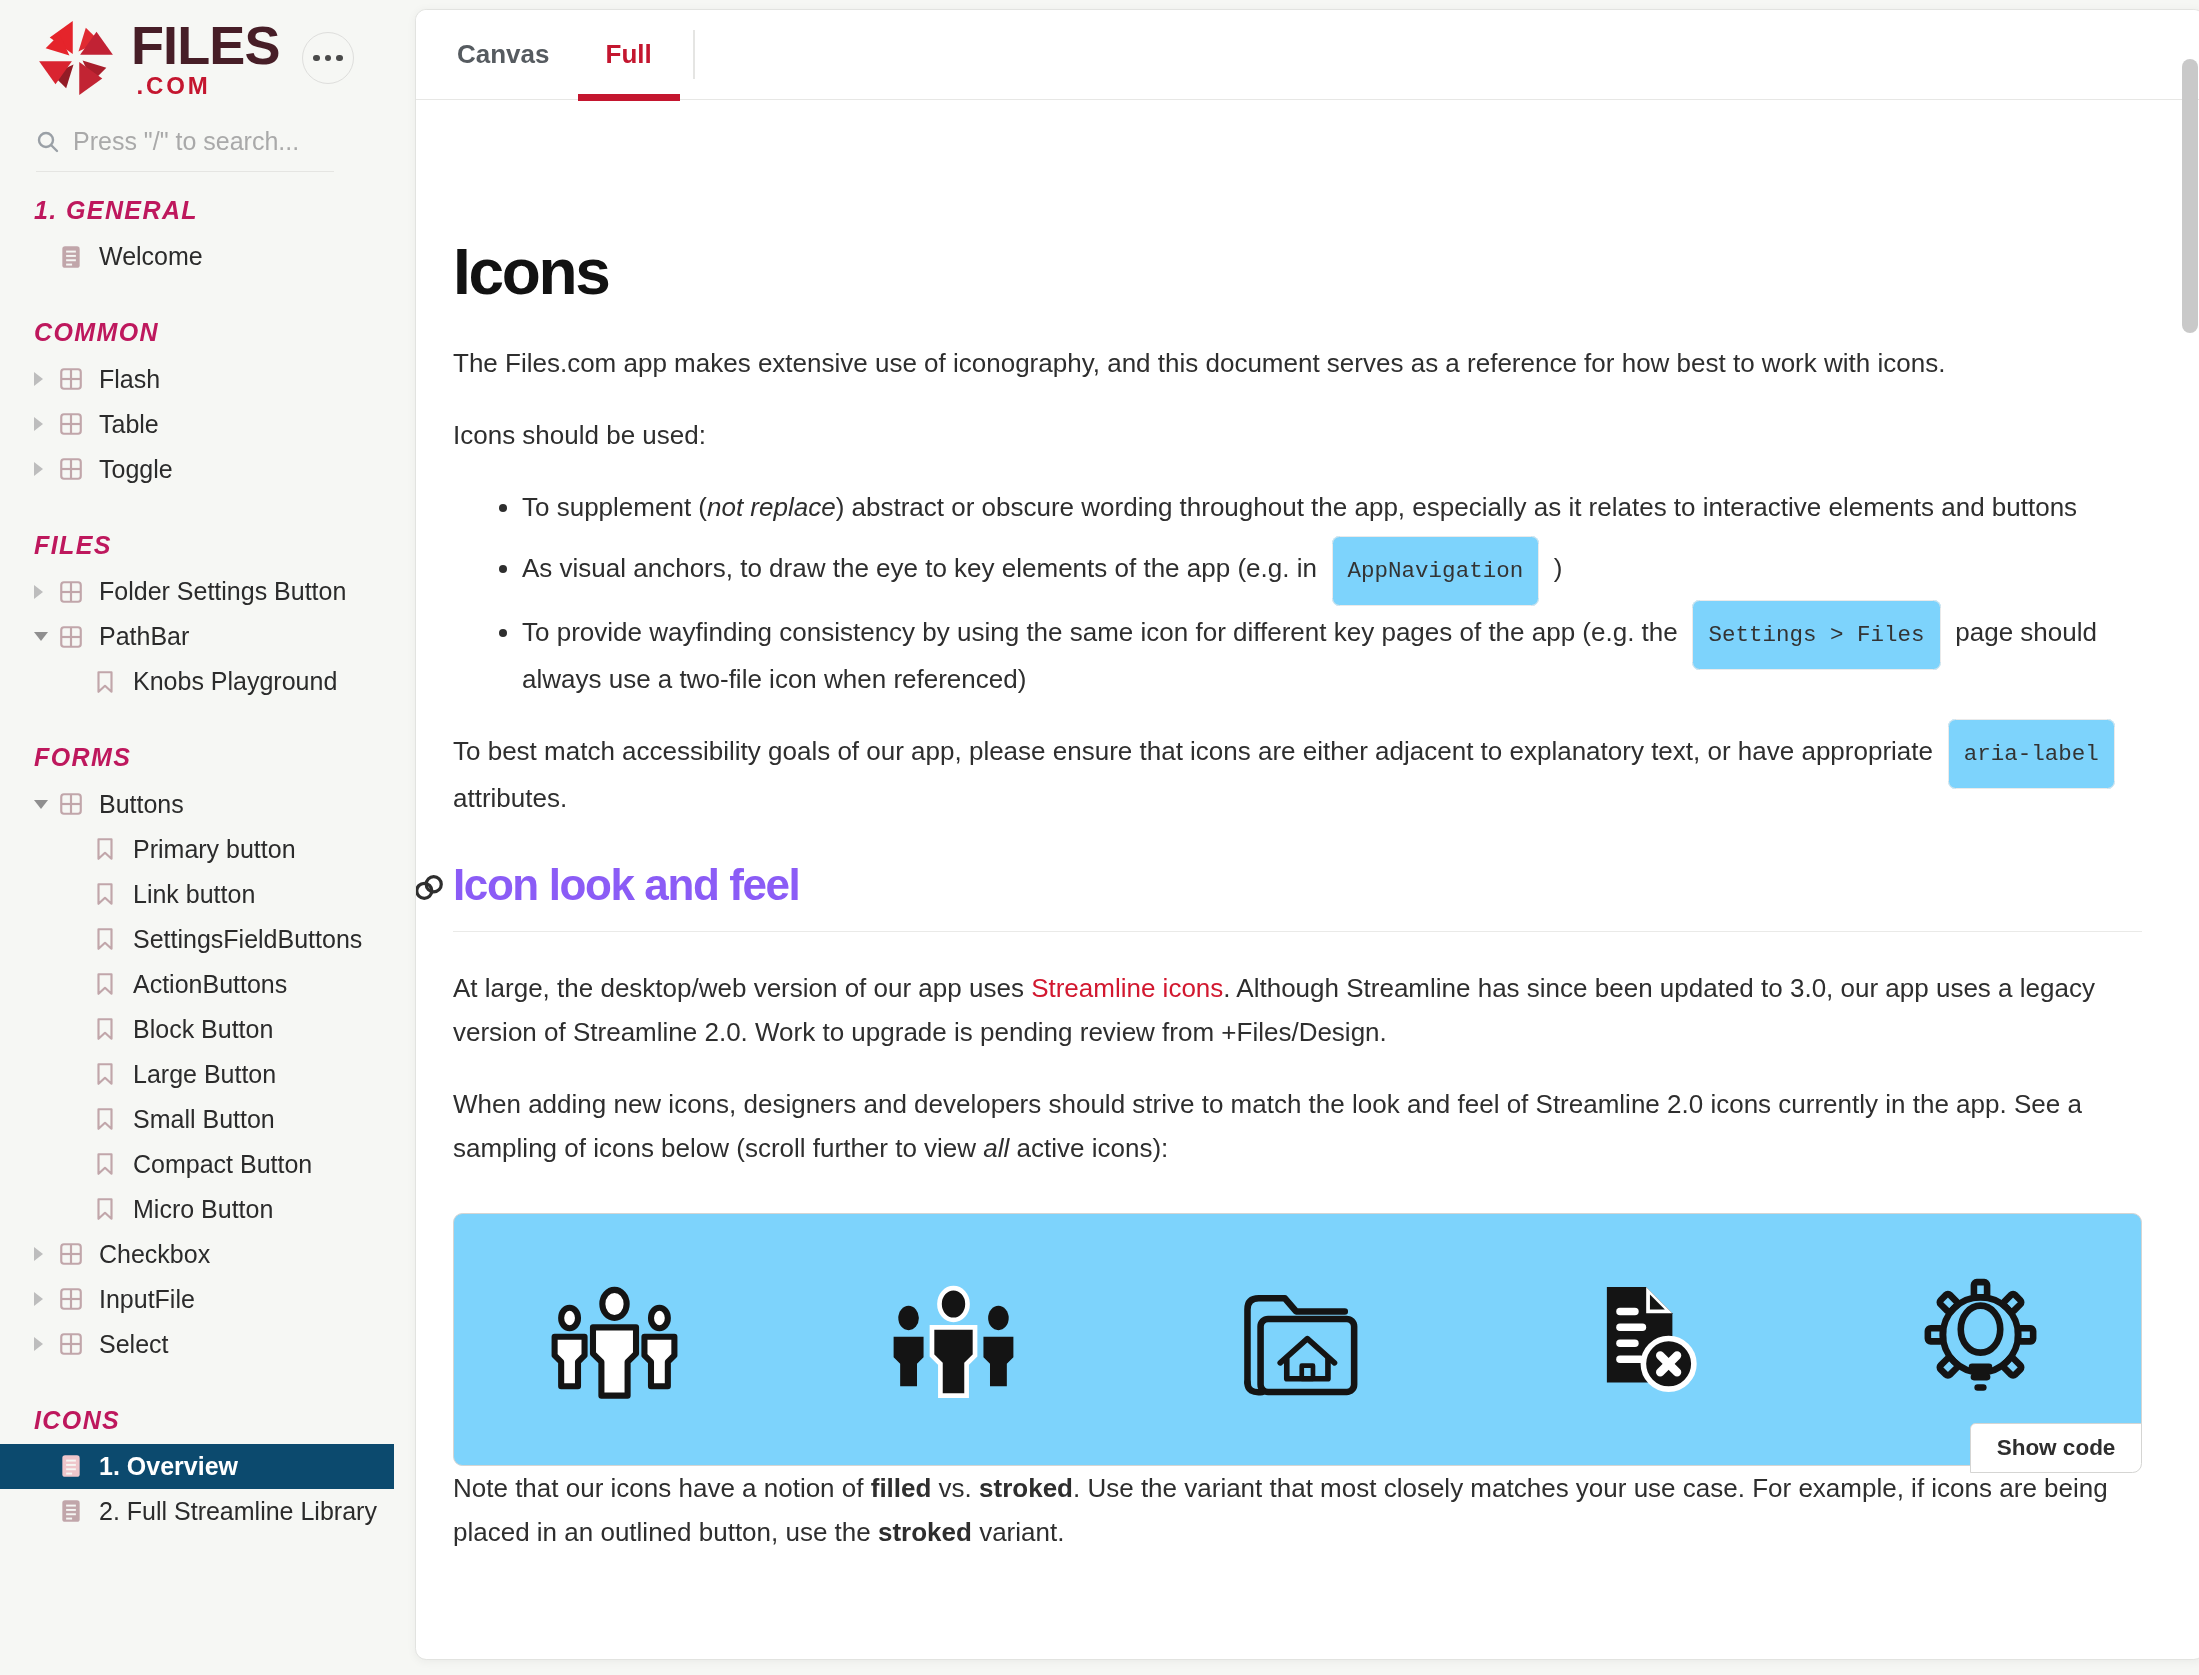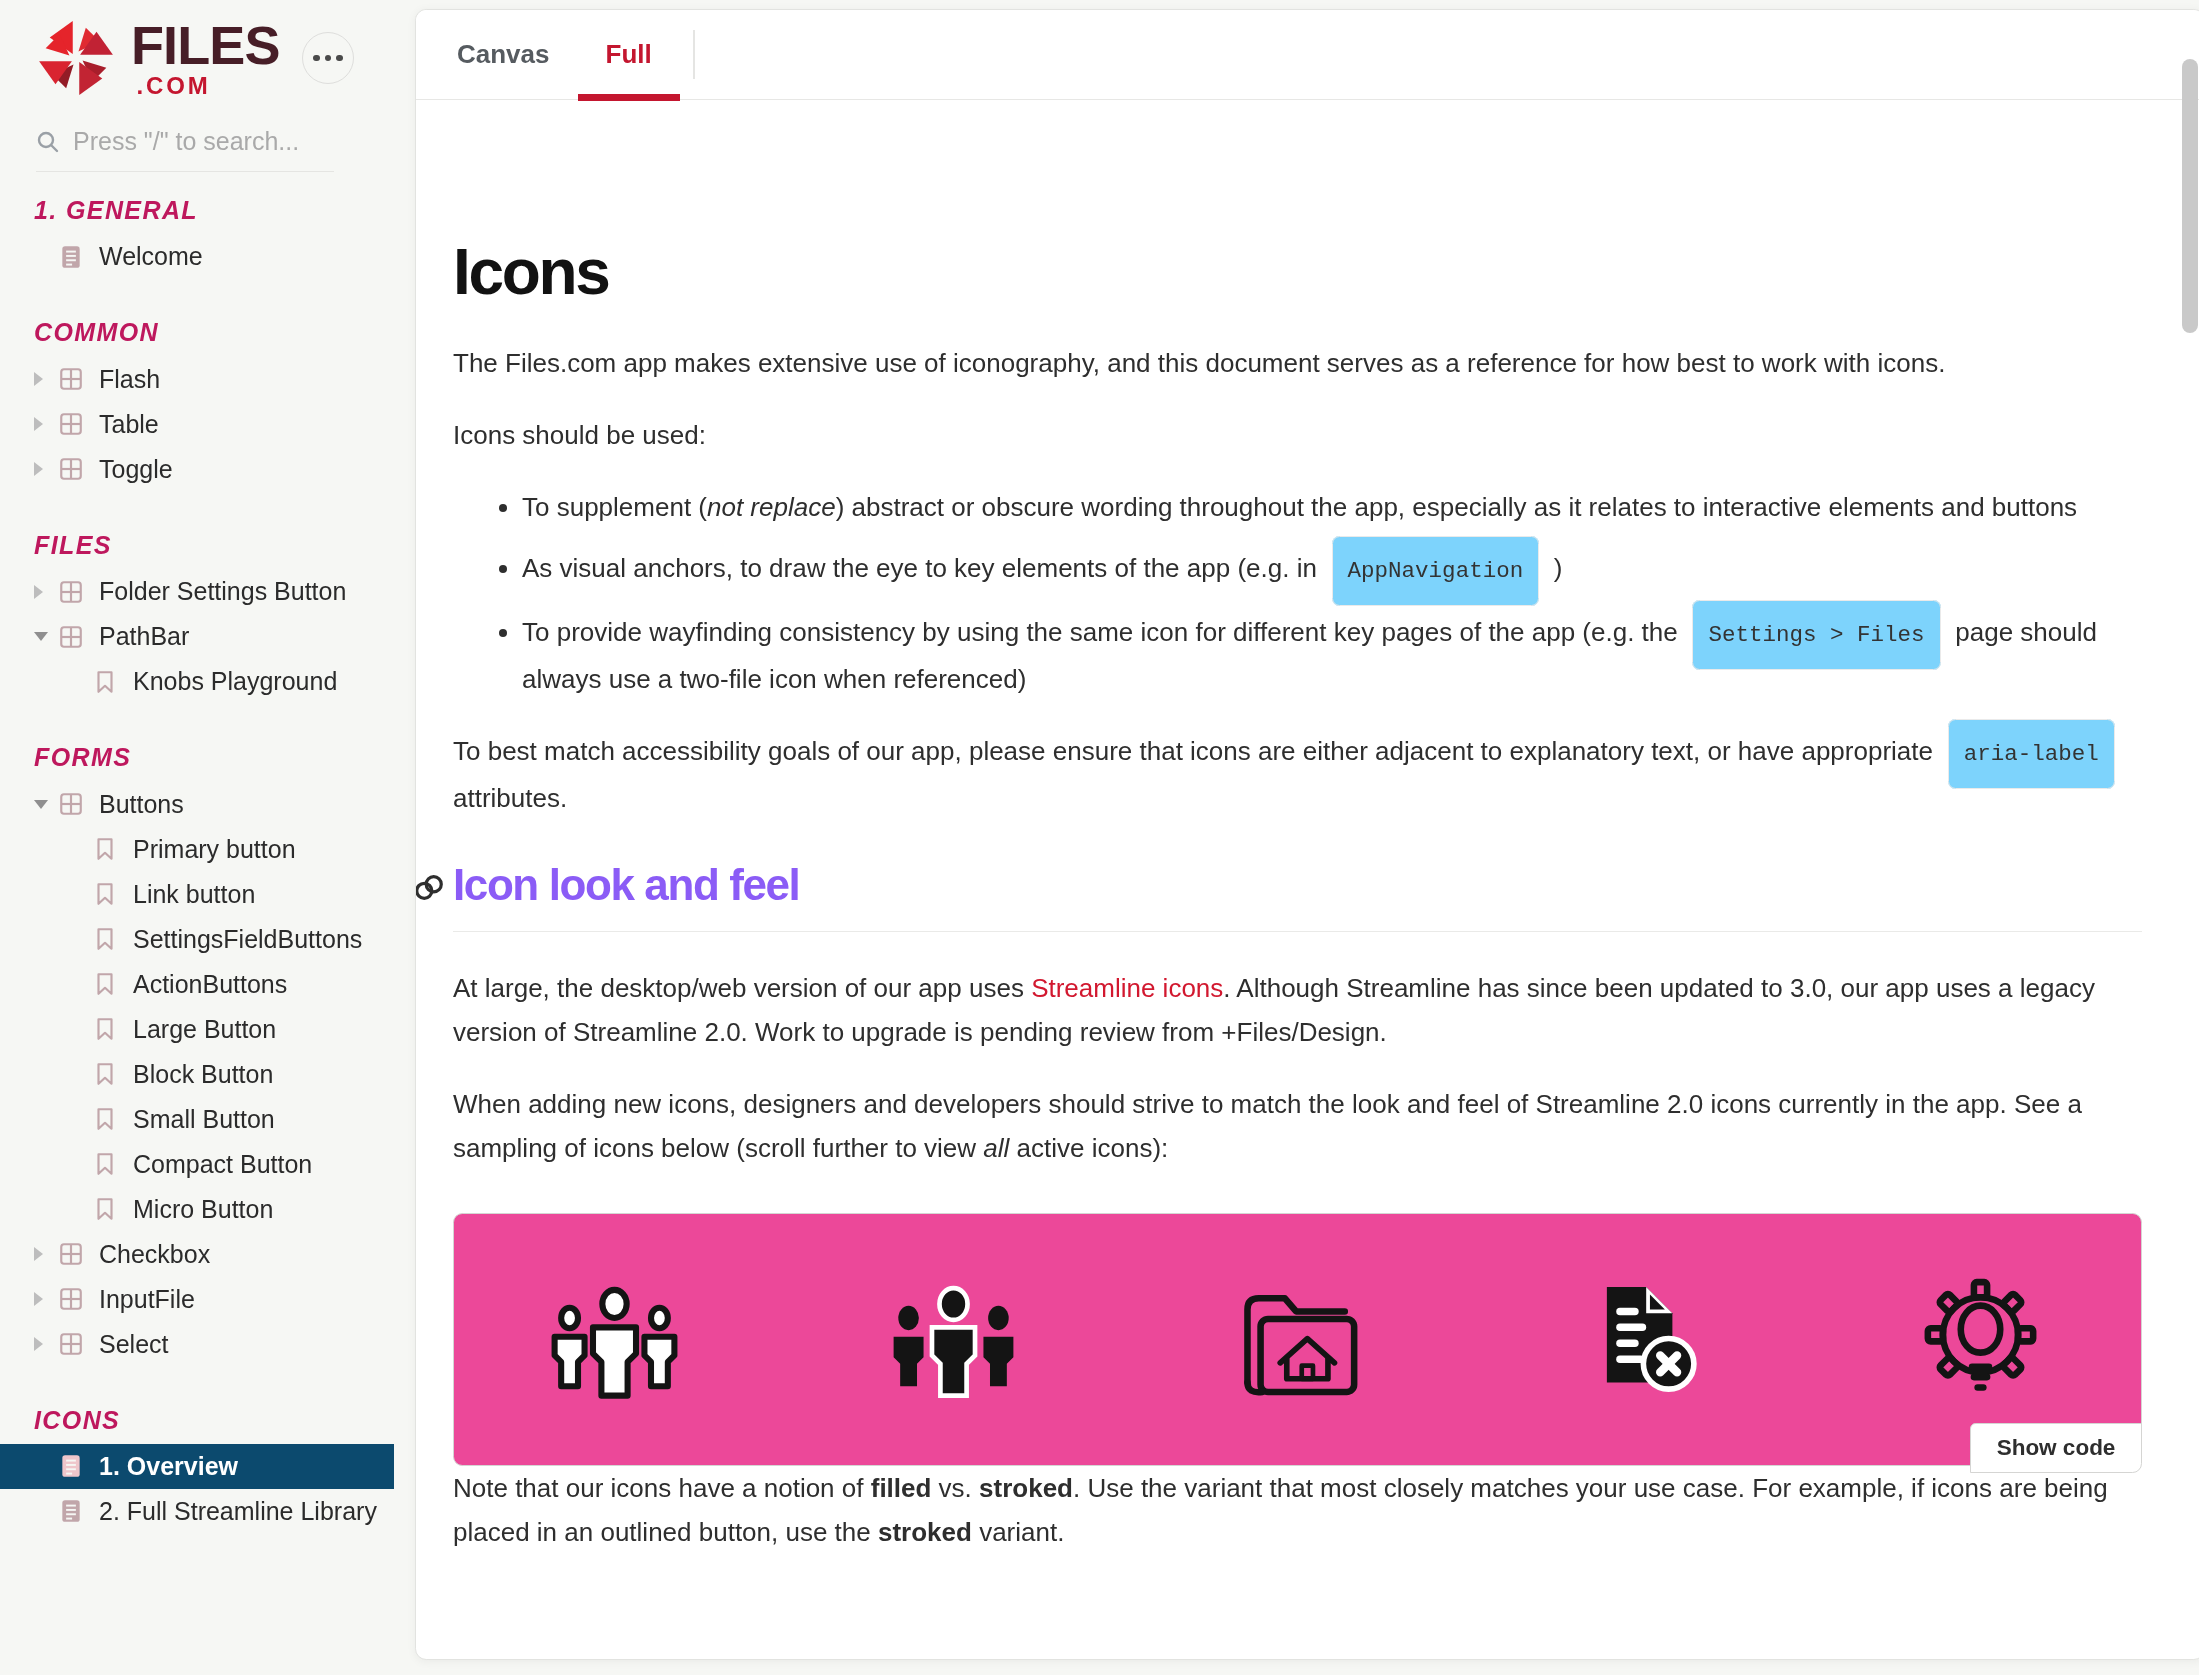--- a/index.html
+++ b/index.html
@@ -57,21 +57,21 @@
   .doc li{margin-bottom:17px;}
   .doc h2{font-size:44px;line-height:1;font-weight:900;letter-spacing:-1.4px;color:#8b5cf6;
           margin:43px 0 0;padding-bottom:24px;border-bottom:1.9px solid #EAEAE8;position:relative;}
   .doc h2 + p{margin-top:34px;}
   .anchor-ico{position:absolute;left:-41px;top:7.5px;width:34px;height:34px;color:#2E2E2E;}
   .chip{font-family:Liberation Mono, monospace;font-size:22.5px;background:#7dd3fc;
         border:1.4px solid #EAEAEA;border-radius:7.5px;padding:21px 15px;margin:0 7.5px;color:#333;white-space:nowrap;}
   .link{color:#D2182F;text-decoration:none;}
 
   .sample{margin-top:43px;height:253px;border:1.4px solid #D5D5D3;border-radius:9.4px;box-sizing:border-box;
-          position:relative;display:flex;align-items:center;justify-content:space-between;padding:0 90px;background:#ec4899;}
+          position:relative;display:flex;align-items:center;justify-content:space-between;padding:0 90px;background:#7dd3fc;}
   .sample .g{display:flex;align-items:center;color:#141414;}
   .showcode{position:absolute;right:-1.4px;bottom:-7.5px;background:#fff;border:1.4px solid #D5D5D3;
             border-radius:5.6px 0 9.4px 0;padding:11.2px 26px;font-size:22.5px;font-weight:bold;color:#2E2E2E;
             font-family:"Liberation Sans",sans-serif;cursor:pointer;}
   .note-p{margin-top:47px;}
 
   .vthumb{position:absolute;top:49px;right:5.6px;width:16px;height:274px;border-radius:8.4px;background:#C9C9C9;cursor:pointer;}
 </style>
 </head>
 <body>
@@ -256,29 +256,29 @@
             </svg>
           </span>
           <span class="lbl">ActionButtons</span>
         </div>
         <div class="row indent">
           <span class="nicon">
             <svg viewBox="0 0 24 24" fill="none" stroke="currentColor" stroke-width="2" stroke-linejoin="round">
               <path d="M6,3 h12 v18 l-6,-5.5 L6,21 z"></path>
             </svg>
           </span>
+          <span class="lbl">Block Button</span>
+        </div>
+        <div class="row indent">
+          <span class="nicon">
+            <svg viewBox="0 0 24 24" fill="none" stroke="currentColor" stroke-width="2" stroke-linejoin="round">
+              <path d="M6,3 h12 v18 l-6,-5.5 L6,21 z"></path>
+            </svg>
+          </span>
           <span class="lbl">Large Button</span>
-        </div>
-        <div class="row indent">
-          <span class="nicon">
-            <svg viewBox="0 0 24 24" fill="none" stroke="currentColor" stroke-width="2" stroke-linejoin="round">
-              <path d="M6,3 h12 v18 l-6,-5.5 L6,21 z"></path>
-            </svg>
-          </span>
-          <span class="lbl">Block Button</span>
         </div>
         <div class="row indent">
           <span class="nicon">
             <svg viewBox="0 0 24 24" fill="none" stroke="currentColor" stroke-width="2" stroke-linejoin="round">
               <path d="M6,3 h12 v18 l-6,-5.5 L6,21 z"></path>
             </svg>
           </span>
           <span class="lbl">Small Button</span>
         </div>
         <div class="row indent">

